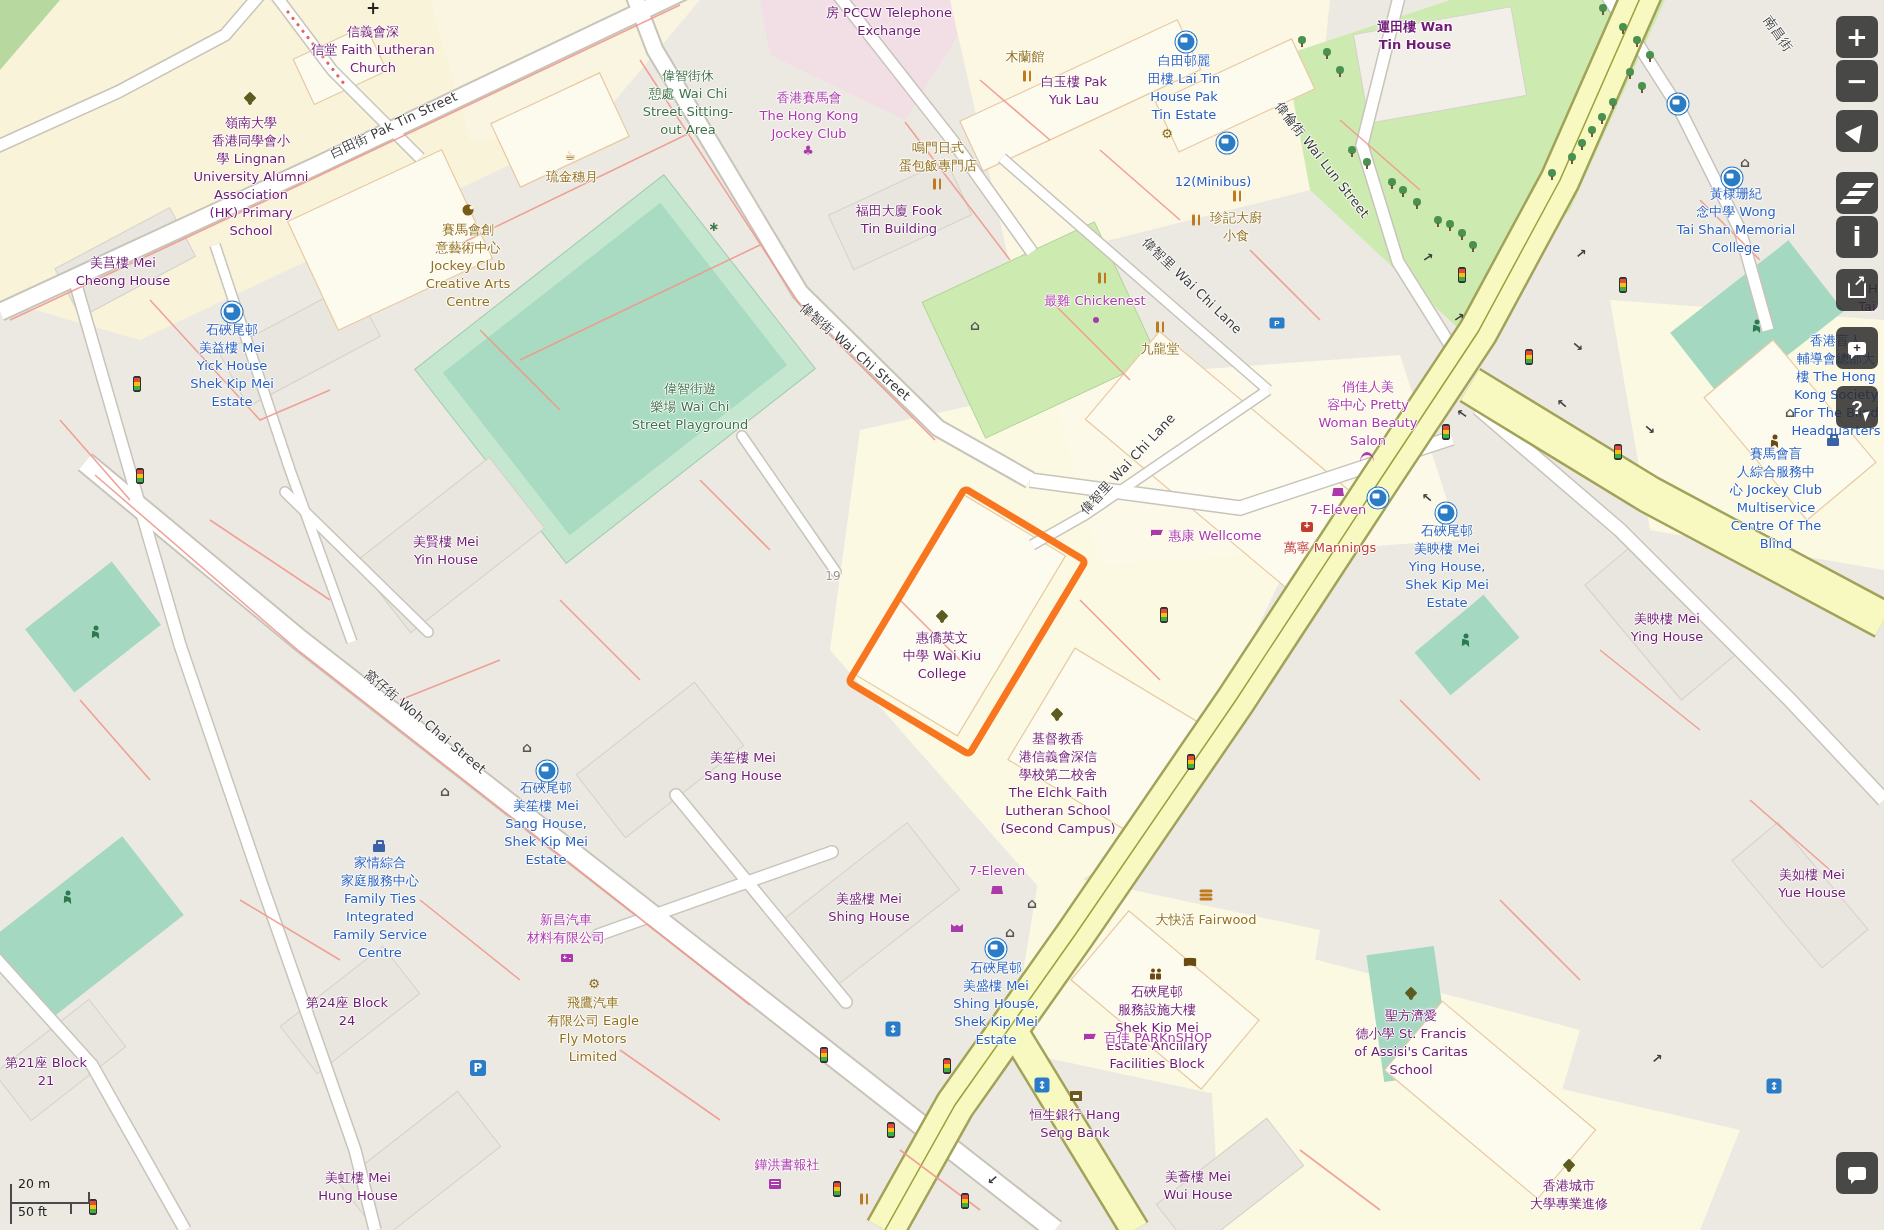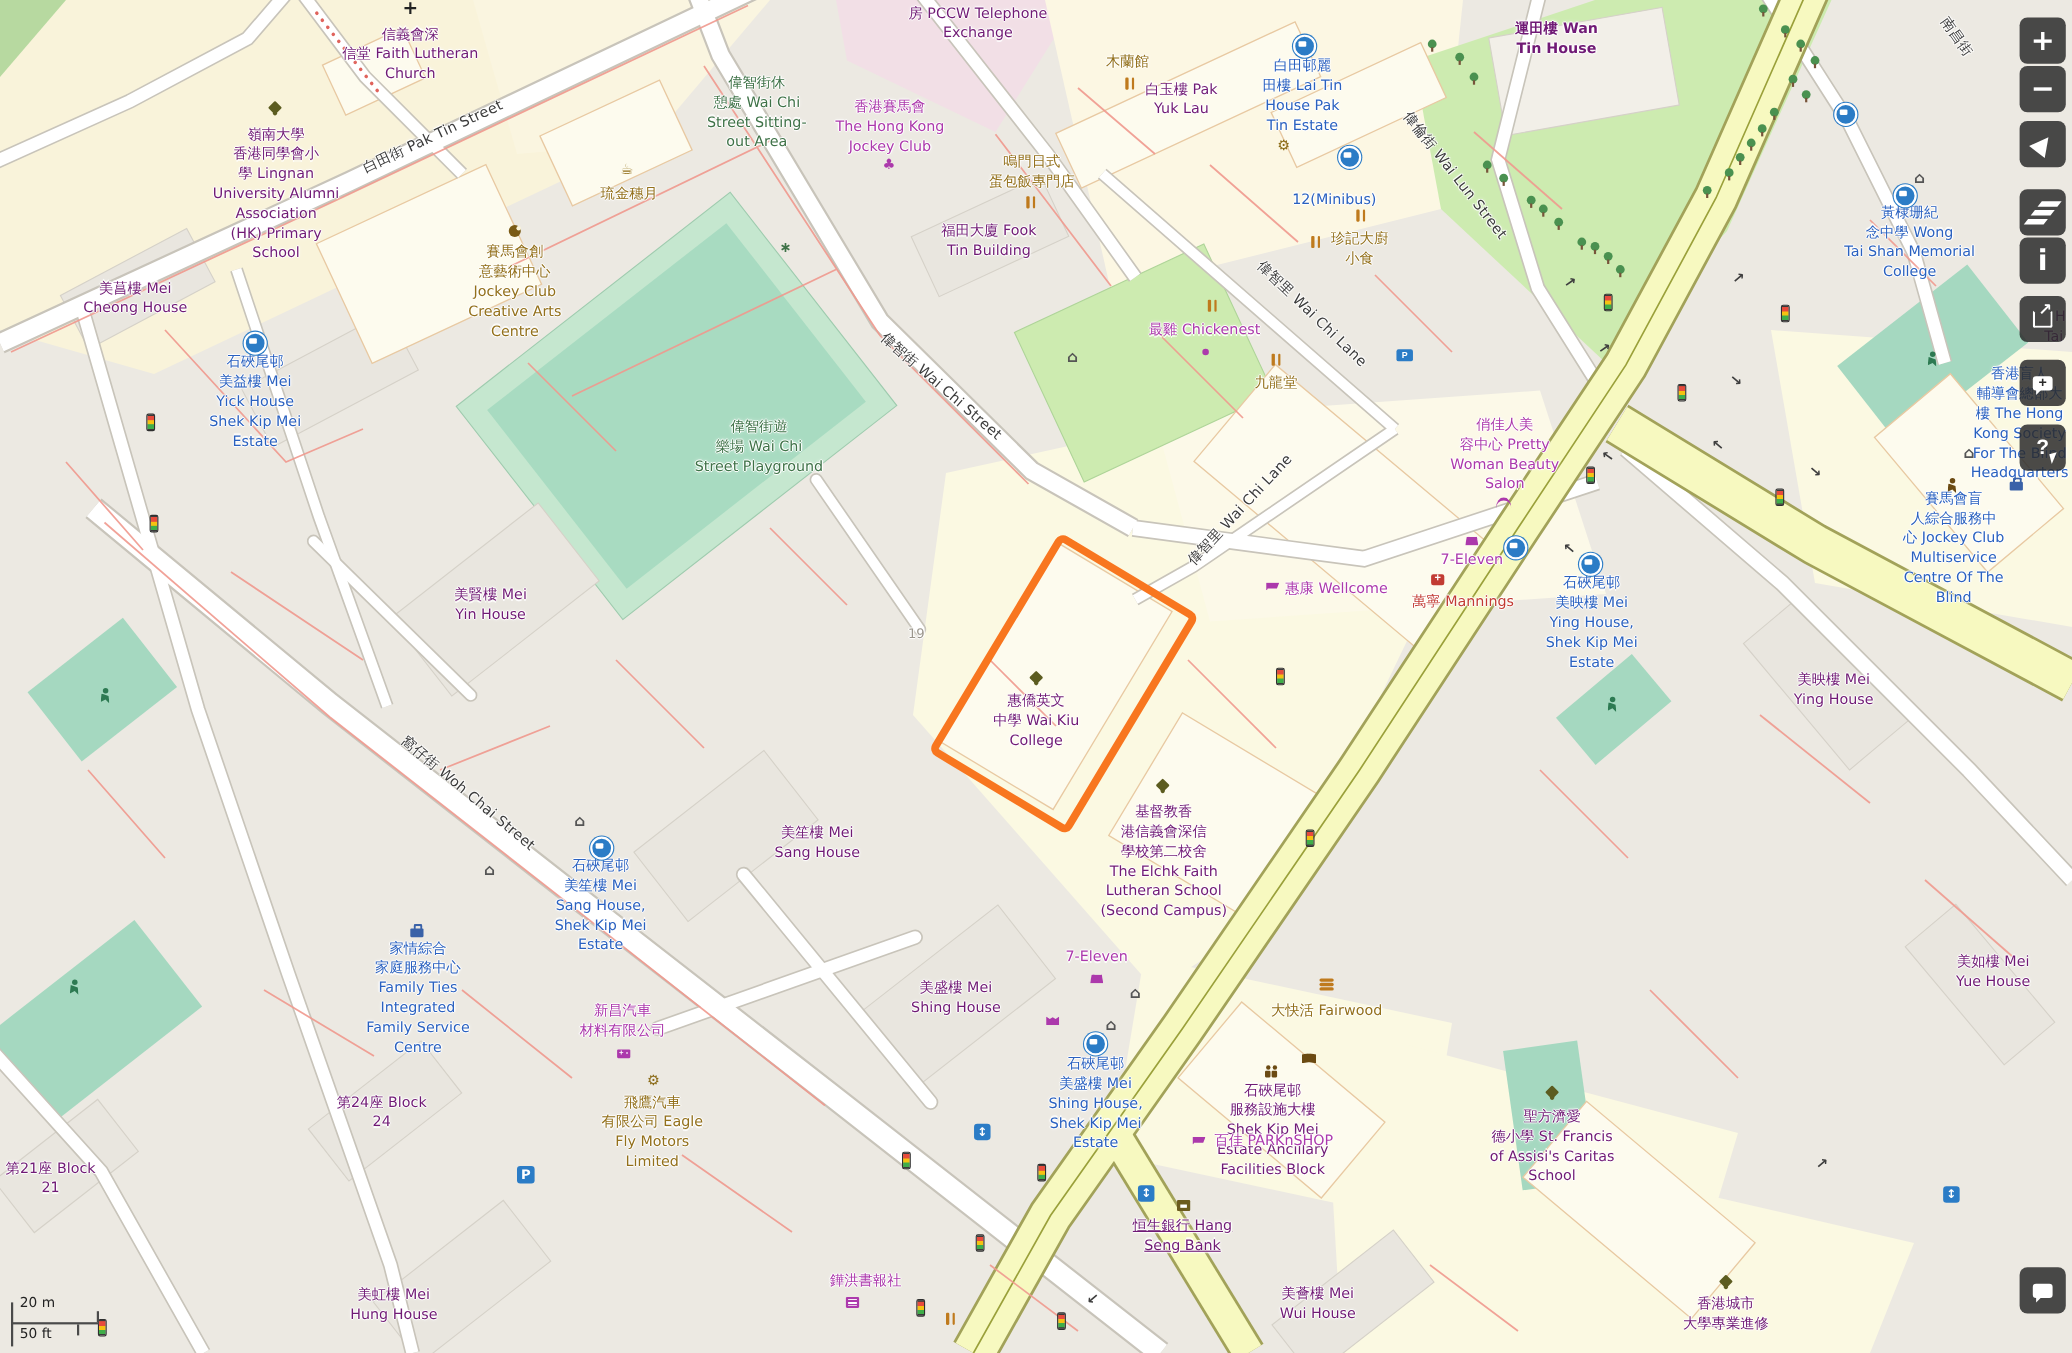--- a/index.html
+++ b/index.html
@@ -472,21 +472,21 @@
       <div class="lbl c-dark" style="left: 1157px; top: 1028px;">
         <div>石硤尾邨</div>
         <div>服務設施大樓</div>
         <div>Shek Kip Mei</div>
         <div>Estate Ancillary</div>
         <div>Facilities Block</div>
       </div>
       <div class="lbl c-purple" style="left: 1158px; top: 1038px;">
         <div>百佳 PARKnSHOP</div>
       </div>
-      <div class="lbl c-dark" style="left: 1075px; top: 1124px; text-decoration: underline;">
+      <div class="lbl c-dark" style="left: 1075px; top: 1124px;">
         <div>恒生銀行 Hang</div>
         <div>Seng Bank</div>
       </div>
       <div class="lbl c-dark" style="left: 1198px; top: 1186px;">
         <div>美薈樓 Mei</div>
         <div>Wui House</div>
       </div>
       <div class="lbl c-dark" style="left: 1411px; top: 1043px;">
         <div>聖方濟愛</div>
         <div>德小學 St. Francis</div>

